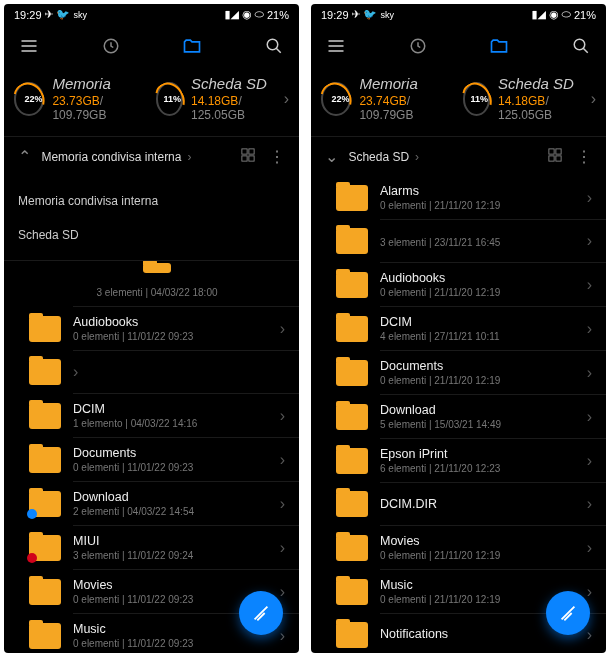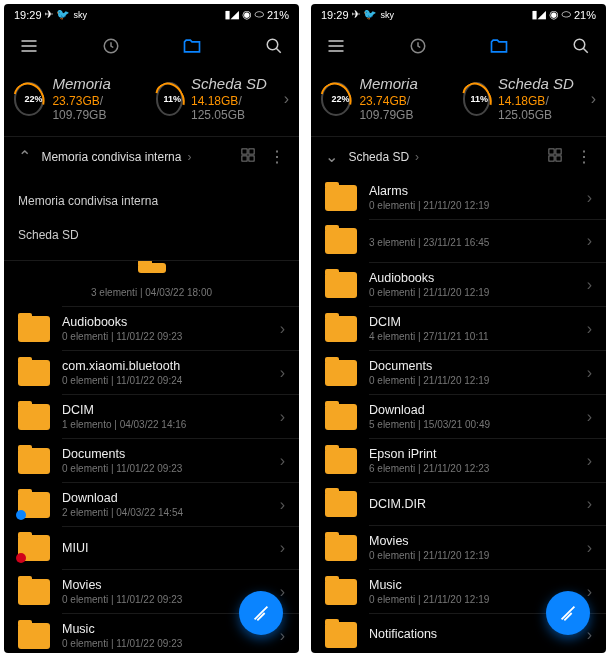--- a/index.html
+++ b/index.html
@@ -16,21 +16,21 @@
 .storage-text { display: flex; flex-direction: column; gap: 2px; }
 .storage-title { font-size: 15px; color: #ccc; font-style: italic; }
 .storage-sub { font-size: 12px; color: #888; }
 .storage-sub .used { color: #ff9500; }
 .chev { color: #666; margin-left: auto; }
 .breadcrumb { display: flex; align-items: center; padding: 10px 14px; gap: 10px; border-top: 1px solid #1a1a1a; }
 .breadcrumb-text { font-size: 12px; color: #ddd; flex: 1; display: flex; align-items: center; gap: 6px; }
 .bc-icons { display: flex; gap: 14px; align-items: center; }
 .picker { padding: 8px 14px; border-bottom: 1px solid #1a1a1a; }
 .picker-item { font-size: 12px; color: #ccc; padding: 10px 0; }
-.list { overflow-y: auto; }
+.list { overflow-y: auto; margin-left: 11px; }
 .folder-row { display: flex; align-items: center; padding: 8px 14px; gap: 12px; }
 .folder-icon { width: 32px; height: 26px; background: #f5a623; border-radius: 3px; position: relative; flex-shrink: 0; }
 .folder-icon.small { width: 28px; height: 20px; }
 .folder-icon::before { content: ""; position: absolute; top: -3px; left: 0; width: 14px; height: 5px; background: #f5a623; border-radius: 2px 2px 0 0; }
 .folder-name { font-size: 12.5px; font-weight: 500; color: #eee; }
 .folder-sub { font-size: 10px; color: #777; margin-top: 2px; }
 .folder-text { flex: 1; }
 .row-chev { color: #555; }
 .hr { height: 1px; background: #1a1a1a; margin-left: 58px; }
 .fab { position: absolute; bottom: 18px; right: 16px; width: 44px; height: 44px; border-radius: 50%; background: #0a84ff; display: flex; align-items: center; justify-content: center; box-shadow: 0 4px 12px rgba(10,132,255,0.5); }
@@ -138,24 +138,20 @@
       <div class="folder-icon"></div>
       <div class="folder-text">
         <div class="folder-name">Audiobooks</div>
         <div class="folder-sub">0 elementi  |  11/01/22 09:23</div>
       </div>
       <span class="row-chev">›</span>
       </div>
       <div class="hr"></div>
       <div class="folder-row">
       <div class="folder-icon"></div>
-      <div class="folder-text">
-        <div class="folder-name">com.xiaomi.bluetooth</div>
-        <div class="folder-sub">0 elementi  |  11/01/22 09:24</div>
-      </div>
       <span class="row-chev">›</span>
       </div>
       <div class="hr"></div>
       <div class="folder-row">
       <div class="folder-icon"></div>
       <div class="folder-text">
         <div class="folder-name">DCIM</div>
         <div class="folder-sub">1 elemento  |  04/03/22 14:16</div>
       </div>
       <span class="row-chev">›</span>
@@ -180,20 +176,21 @@
       </div>
       <span class="row-chev">›</span>
       </div>
       <div class="hr"></div>
       <div class="folder-row">
       <div class="folder-icon">
           <div class="badge" style="background:#d0021b;"></div>
         </div>
       <div class="folder-text">
         <div class="folder-name">MIUI</div>
+        <div class="folder-sub">3 elementi  |  11/01/22 09:24</div>
       </div>
       <span class="row-chev">›</span>
       </div>
       <div class="hr"></div>
       <div class="folder-row">
       <div class="folder-icon"></div>
       <div class="folder-text">
         <div class="folder-name">Movies</div>
         <div class="folder-sub">0 elementi  |  11/01/22 09:23</div>
       </div>
@@ -350,21 +347,21 @@
         <div class="folder-name">Documents</div>
         <div class="folder-sub">0 elementi  |  21/11/20 12:19</div>
       </div>
       <span class="row-chev">›</span>
       </div>
       <div class="hr"></div>
       <div class="folder-row">
       <div class="folder-icon"></div>
       <div class="folder-text">
         <div class="folder-name">Download</div>
-        <div class="folder-sub">5 elementi  |  15/03/21 00:49</div>
+        <div class="folder-sub">5 elementi  |  15/03/21 14:49</div>
       </div>
       <span class="row-chev">›</span>
       </div>
       <div class="hr"></div>
       <div class="folder-row">
       <div class="folder-icon"></div>
       <div class="folder-text">
         <div class="folder-name">Epson iPrint</div>
         <div class="folder-sub">6 elementi  |  21/11/20 12:23</div>
       </div>

